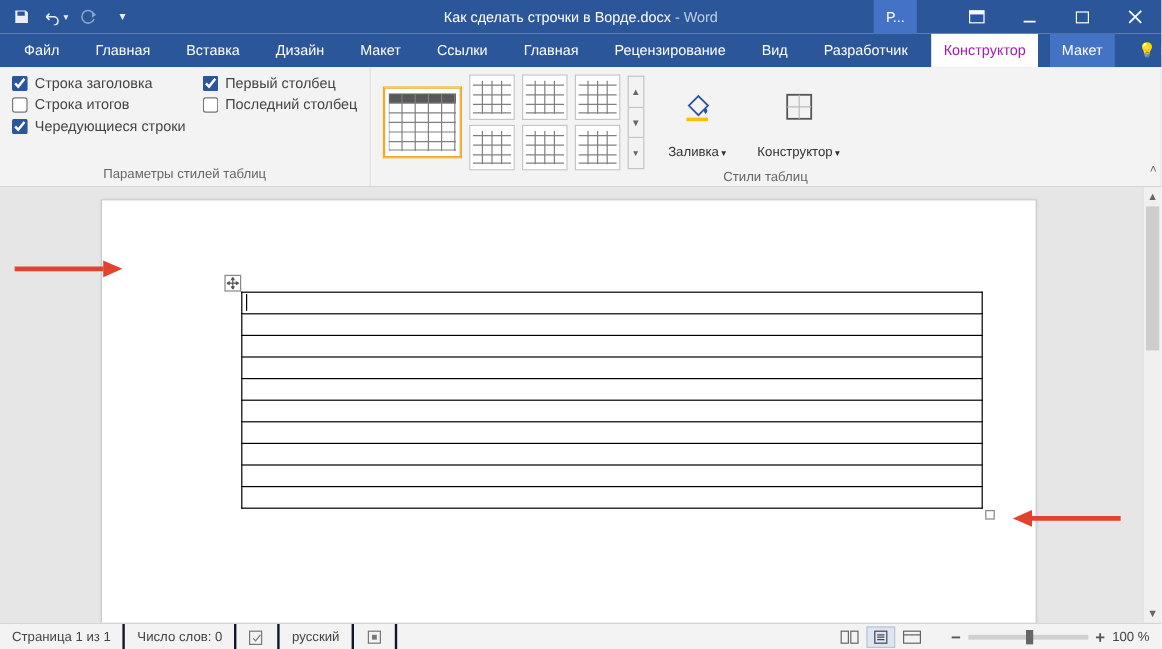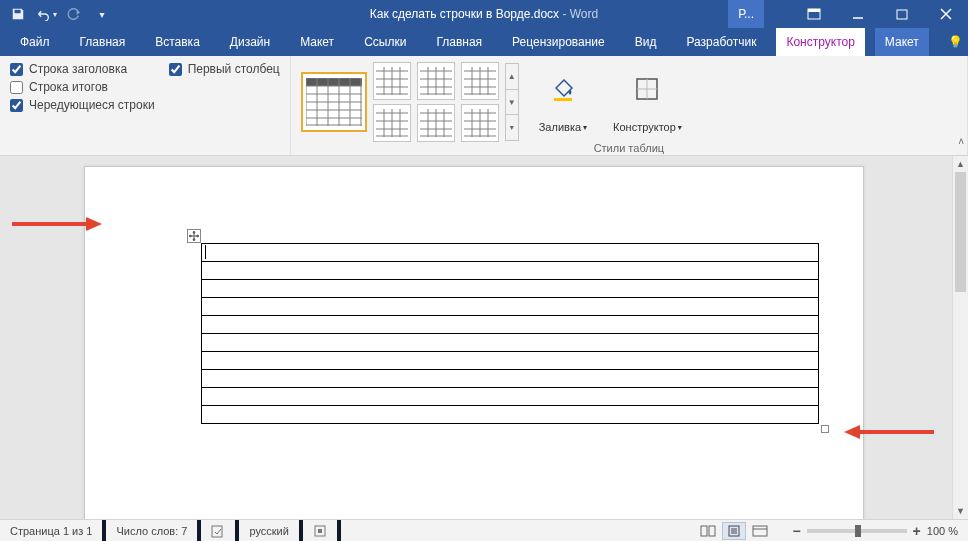--- a/index.html
+++ b/index.html
@@ -55,21 +55,21 @@
   .wtable tr { height:18px; }
   .wtable td { border:1px solid #000; }
   .move-handle { position:absolute; left:102px; top:62px; width:14px; height:14px; border:1px solid #888; background:#fff; display:flex;align-items:center;justify-content:center; font-size:10px; color:#555; }
   .resize-handle { position:absolute; width:8px; height:8px; border:1px solid #888; background:#fff; }
   .cursor-caret { position:absolute; width:1px; height:14px; background:#000; }
 
   .arrow-svg { position:absolute; pointer-events:none; }
 
   
   .statusbar { position:absolute; bottom:0; left:0; right:0; height:22px; background:#f3f3f3; border-top:1px solid #d4d4d4; display:flex; align-items:center; font-size:11px; color:#444; }
-  .statusbar .seg { padding:0 10px; border-right:4px solid #0f172a; height:22px; display:flex; align-items:center; gap:4px; }
+  .statusbar .seg { padding:0 10px; border-right:2px solid #0f172a; height:22px; display:flex; align-items:center; gap:4px; }
   .statusbar .flex { flex:1; }
   .viewbtn { width:24px; height:18px; display:flex;align-items:center;justify-content:center; border:1px solid transparent; }
   .viewbtn.active { background:#dfe6ef; border-color:#b7c5d8; }
   .zoom { display:flex; align-items:center; gap:6px; padding:0 10px; }
   .zoom .track { width:100px; height:4px; background:#d0d0d0; position:relative; }
   .zoom .thumb { position:absolute; top:-4px; left:48px; width:6px; height:12px; background:#666; }
   .zoom .tick { position:absolute; top:-3px; left:49px; width:1px; height:10px; background:#888; }
 
   
   .tbl-svg line { stroke:#808080; stroke-width:1; }
@@ -175,22 +175,27 @@
         <label class="chk">
             <input type="checkbox" checked="" style="">
             <span>Чередующиеся строки</span>
           </label>
       </div>
       <div class="chkcol">
         <label class="chk">
             <input type="checkbox" checked="" style="">
             <span>Первый столбец</span>
           </label>
-      </div>
-    </div>
+        <label class="chk">
+            <input type="checkbox" style="">
+            <span>Последний столбец</span>
+          </label>
+      </div>
+    </div>
+    <div class="caption">Параметры стилей таблиц</div>
   </div>
 
   <div class="group" style="flex:1; min-width:340px;">
     <div class="body" style="align-items:center;">
       <div class="gallery">
         <div class="gal-main sel">
           <svg class="tbl-svg dark" width="56" height="48">
               <rect x="0" y="0" width="56" height="8"></rect>
               <g stroke="#888">
                 <line x1="0" y1="0" x2="56" y2="0"></line>
@@ -389,21 +394,21 @@
     <div class="scroll-btn">▲</div>
     <div class="scroll-track">
         <div class="scroll-thumb"></div>
       </div>
     <div class="scroll-btn" style="position:absolute;bottom:0;width:100%;">▼</div>
   </div>
 </div>
 
 <div class="statusbar">
   <div class="seg">Страница 1 из 1</div>
-  <div class="seg">Число слов: 7</div>
+  <div class="seg">Число слов: 0</div>
   <div class="seg">
       <svg width="14" height="14">
         <rect x="1" y="2" width="10" height="11" fill="none" stroke="#777"></rect>
         <path d="M4 8l2 2 4-5" fill="none" stroke="#777"></path>
       </svg>
     </div>
   <div class="seg">русский</div>
   <div class="seg">
       <svg width="14" height="14">
         <rect x="2" y="2" width="10" height="10" fill="none" stroke="#777"></rect>

